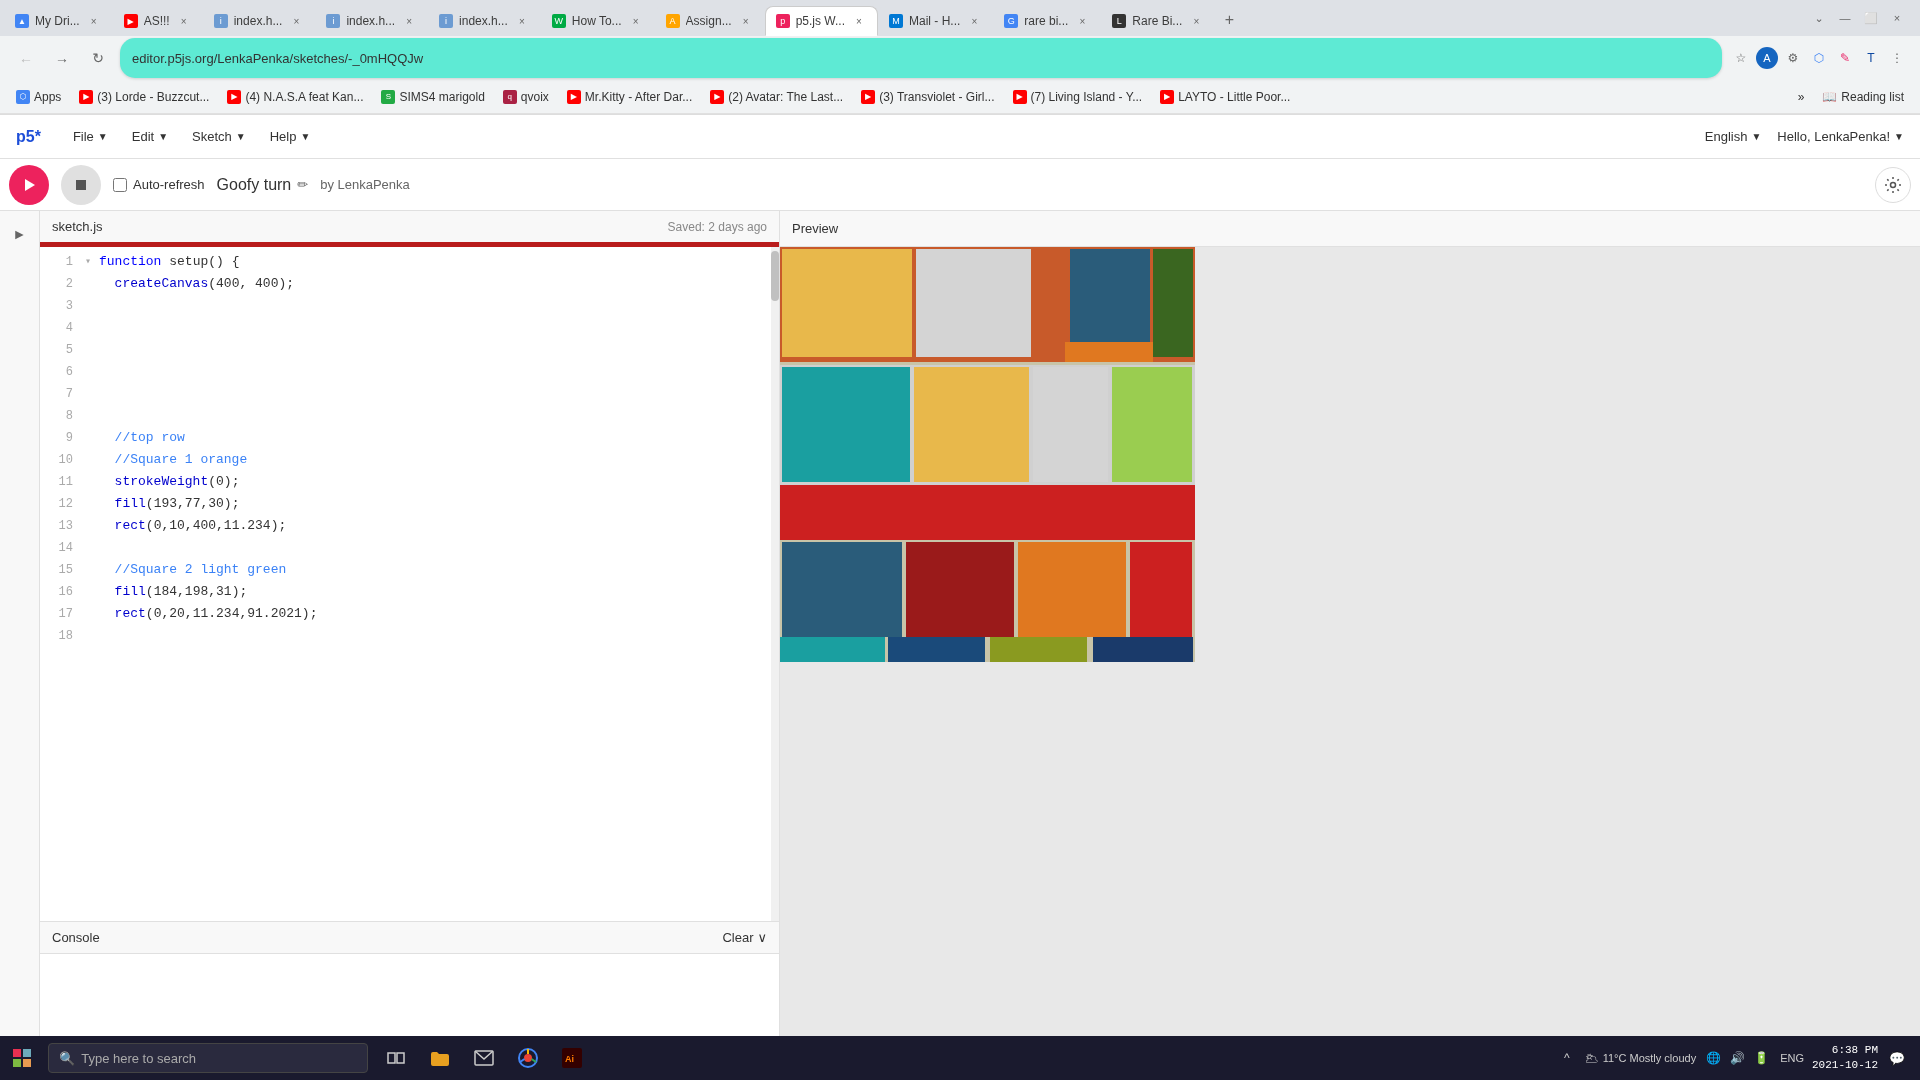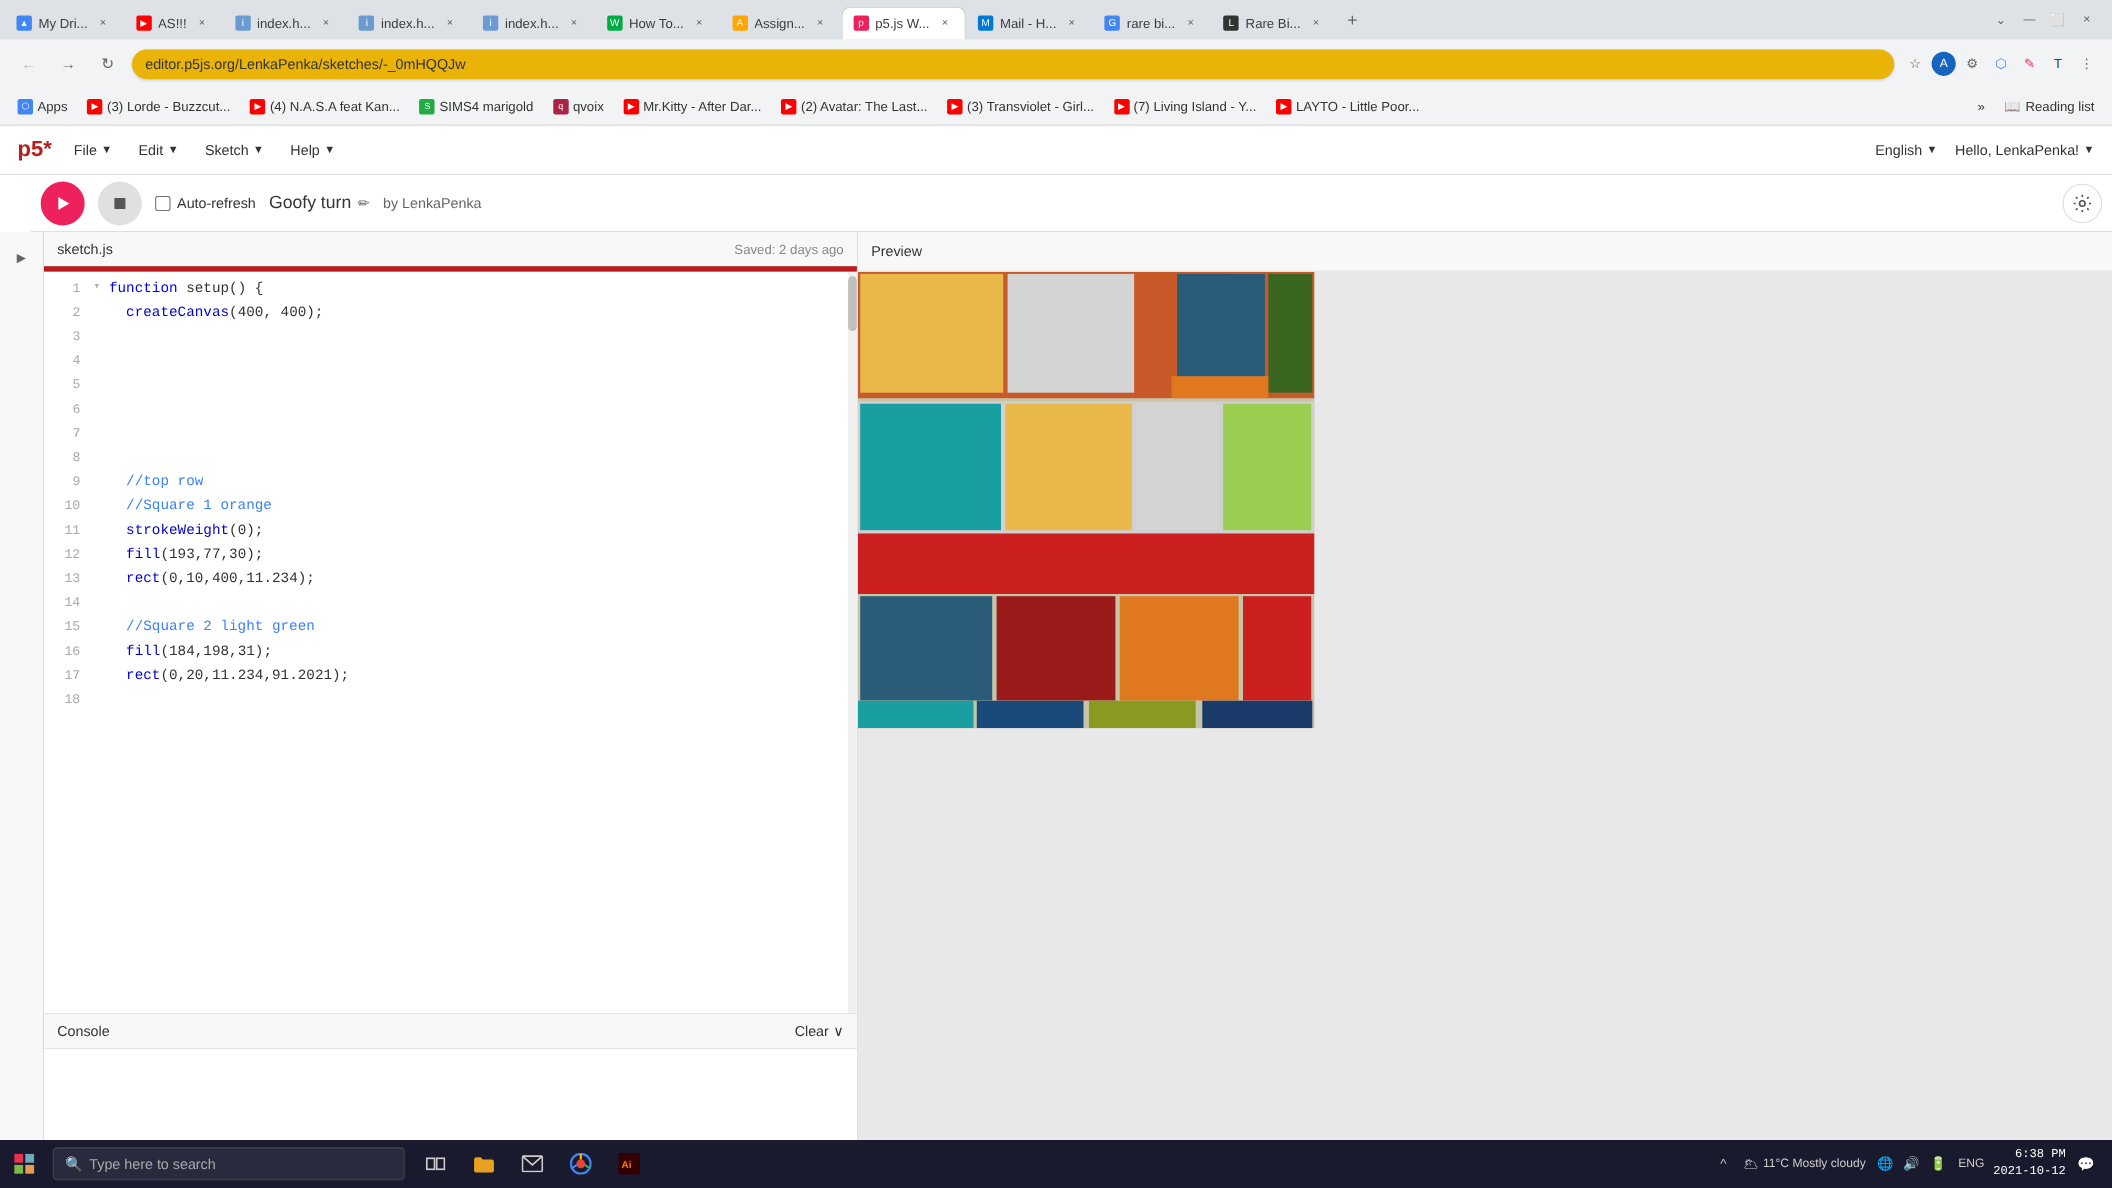--- a/index.html
+++ b/index.html
@@ -16,44 +16,44 @@
     .tab-label { flex: 1; overflow: hidden; text-overflow: ellipsis; }
     .tab-close { width: 16px; height: 16px; display: flex; align-items: center; justify-content: center; border-radius: 50%; font-size: 10px; color: #666; flex-shrink: 0; }
     .tab-new { width: 28px; height: 28px; display: flex; align-items: center; justify-content: center; border-radius: 50%; font-size: 16px; color: #666; cursor: pointer; margin-top: 4px; }
     .tab-controls { display: flex; align-items: center; margin-left: auto; gap: 4px; padding-right: 8px; }
     .tab-control-btn { width: 22px; height: 22px; display: flex; align-items: center; justify-content: center; font-size: 11px; color: #666; cursor: pointer; }
 
     
     .address-bar { display: flex; align-items: center; height: 44px; padding: 0 12px; gap: 8px; background: #f1f3f4; }
     .nav-btn { width: 28px; height: 28px; display: flex; align-items: center; justify-content: center; border-radius: 50%; color: #666; cursor: pointer; font-size: 14px; }
     .nav-btn.disabled { color: #bbb; cursor: default; }
-    .address-input { flex: 1; height: 27px; background: #eab308; border: none; border-radius: 15px; padding: 0 12px; font-size: 13px; color: #333; outline: none; box-shadow: 0 1px 3px rgba(0,0,0,0.15); }
+    .address-input { flex: 1; height: 40px; background: #5eead4; border: none; border-radius: 15px; padding: 0 12px; font-size: 13px; color: #333; outline: none; box-shadow: 0 1px 3px rgba(0,0,0,0.15); }
     .address-icons { display: flex; gap: 4px; align-items: center; }
     .addr-icon { width: 22px; height: 22px; display: flex; align-items: center; justify-content: center; border-radius: 4px; color: #666; font-size: 12px; cursor: pointer; }
 
     
     .bookmarks-bar { display: flex; align-items: center; height: 34px; padding: 0 8px; gap: 2px; background: #f1f3f4; border-bottom: 1px solid #e0e0e0; overflow: hidden; }
     .bookmark-item { display: flex; align-items: center; gap: 4px; padding: 4px 8px; border-radius: 4px; cursor: pointer; white-space: nowrap; font-size: 12px; color: #333; }
     .bk-favicon { width: 14px; height: 14px; border-radius: 2px; flex-shrink: 0; }
     .bookmarks-more { margin-left: auto; padding: 4px 8px; font-size: 12px; color: #333; cursor: pointer; }
     .reading-list { padding: 4px 8px; font-size: 12px; color: #333; cursor: pointer; display: flex; align-items: center; gap: 4px; }
 
     
     .p5-app { display: flex; flex-direction: column; height: calc(1080px - 114px); background: #fff; }
 
     
     .p5-menubar { display: flex; align-items: center; height: 44px; padding: 0 16px; border-bottom: 1px solid #e0e0e0; gap: 0; }
-    .p5-logo { color: #b91c1c; font-size: 20px; font-weight: 900; margin-right: 8px; cursor: pointer; }
+    .p5-logo { color: #1d4ed8; font-size: 16px; font-weight: 900; margin-right: 20px; cursor: pointer; }
     .p5-menu-item { padding: 8px 12px; color: #333; cursor: pointer; font-size: 13px; display: flex; align-items: center; gap: 4px; border-radius: 4px; }
     .p5-menu-right { margin-left: auto; display: flex; align-items: center; gap: 16px; }
     .p5-lang { display: flex; align-items: center; gap: 4px; cursor: pointer; font-size: 13px; color: #333; }
     .p5-user { display: flex; align-items: center; gap: 4px; cursor: pointer; font-size: 13px; color: #333; font-weight: 500; }
 
     
-    .p5-toolbar { display: flex; align-items: center; height: 52px; padding: 0 9px; border-bottom: 1px solid #e0e0e0; gap: 12px; margin-left: 28px; }
+    .p5-toolbar { display: flex; align-items: center; height: 52px; padding: 0 9px; border-bottom: 1px solid #e0e0e0; gap: 12px; }
     .play-btn { width: 40px; height: 40px; background: #ed225d; border-radius: 50%; display: flex; align-items: center; justify-content: center; cursor: pointer; flex-shrink: 0; }
     .play-btn svg { fill: white; }
     .stop-btn { width: 40px; height: 40px; background: #e0e0e0; border-radius: 50%; display: flex; align-items: center; justify-content: center; cursor: pointer; flex-shrink: 0; }
     .auto-refresh { display: flex; align-items: center; gap: 6px; cursor: pointer; font-size: 13px; color: #333; }
     .auto-refresh input[type="checkbox"] { width: 14px; height: 14px; }
     .sketch-name { display: flex; align-items: center; gap: 6px; font-size: 16px; font-weight: 500; color: #333; }
     .sketch-edit-icon { color: #666; font-size: 13px; cursor: pointer; }
     .sketch-author { font-size: 13px; color: #666; }
     .toolbar-right { margin-left: auto; }
     .settings-btn { width: 36px; height: 36px; border-radius: 50%; display: flex; align-items: center; justify-content: center; cursor: pointer; border: 1px solid #ddd; background: #fff; }

